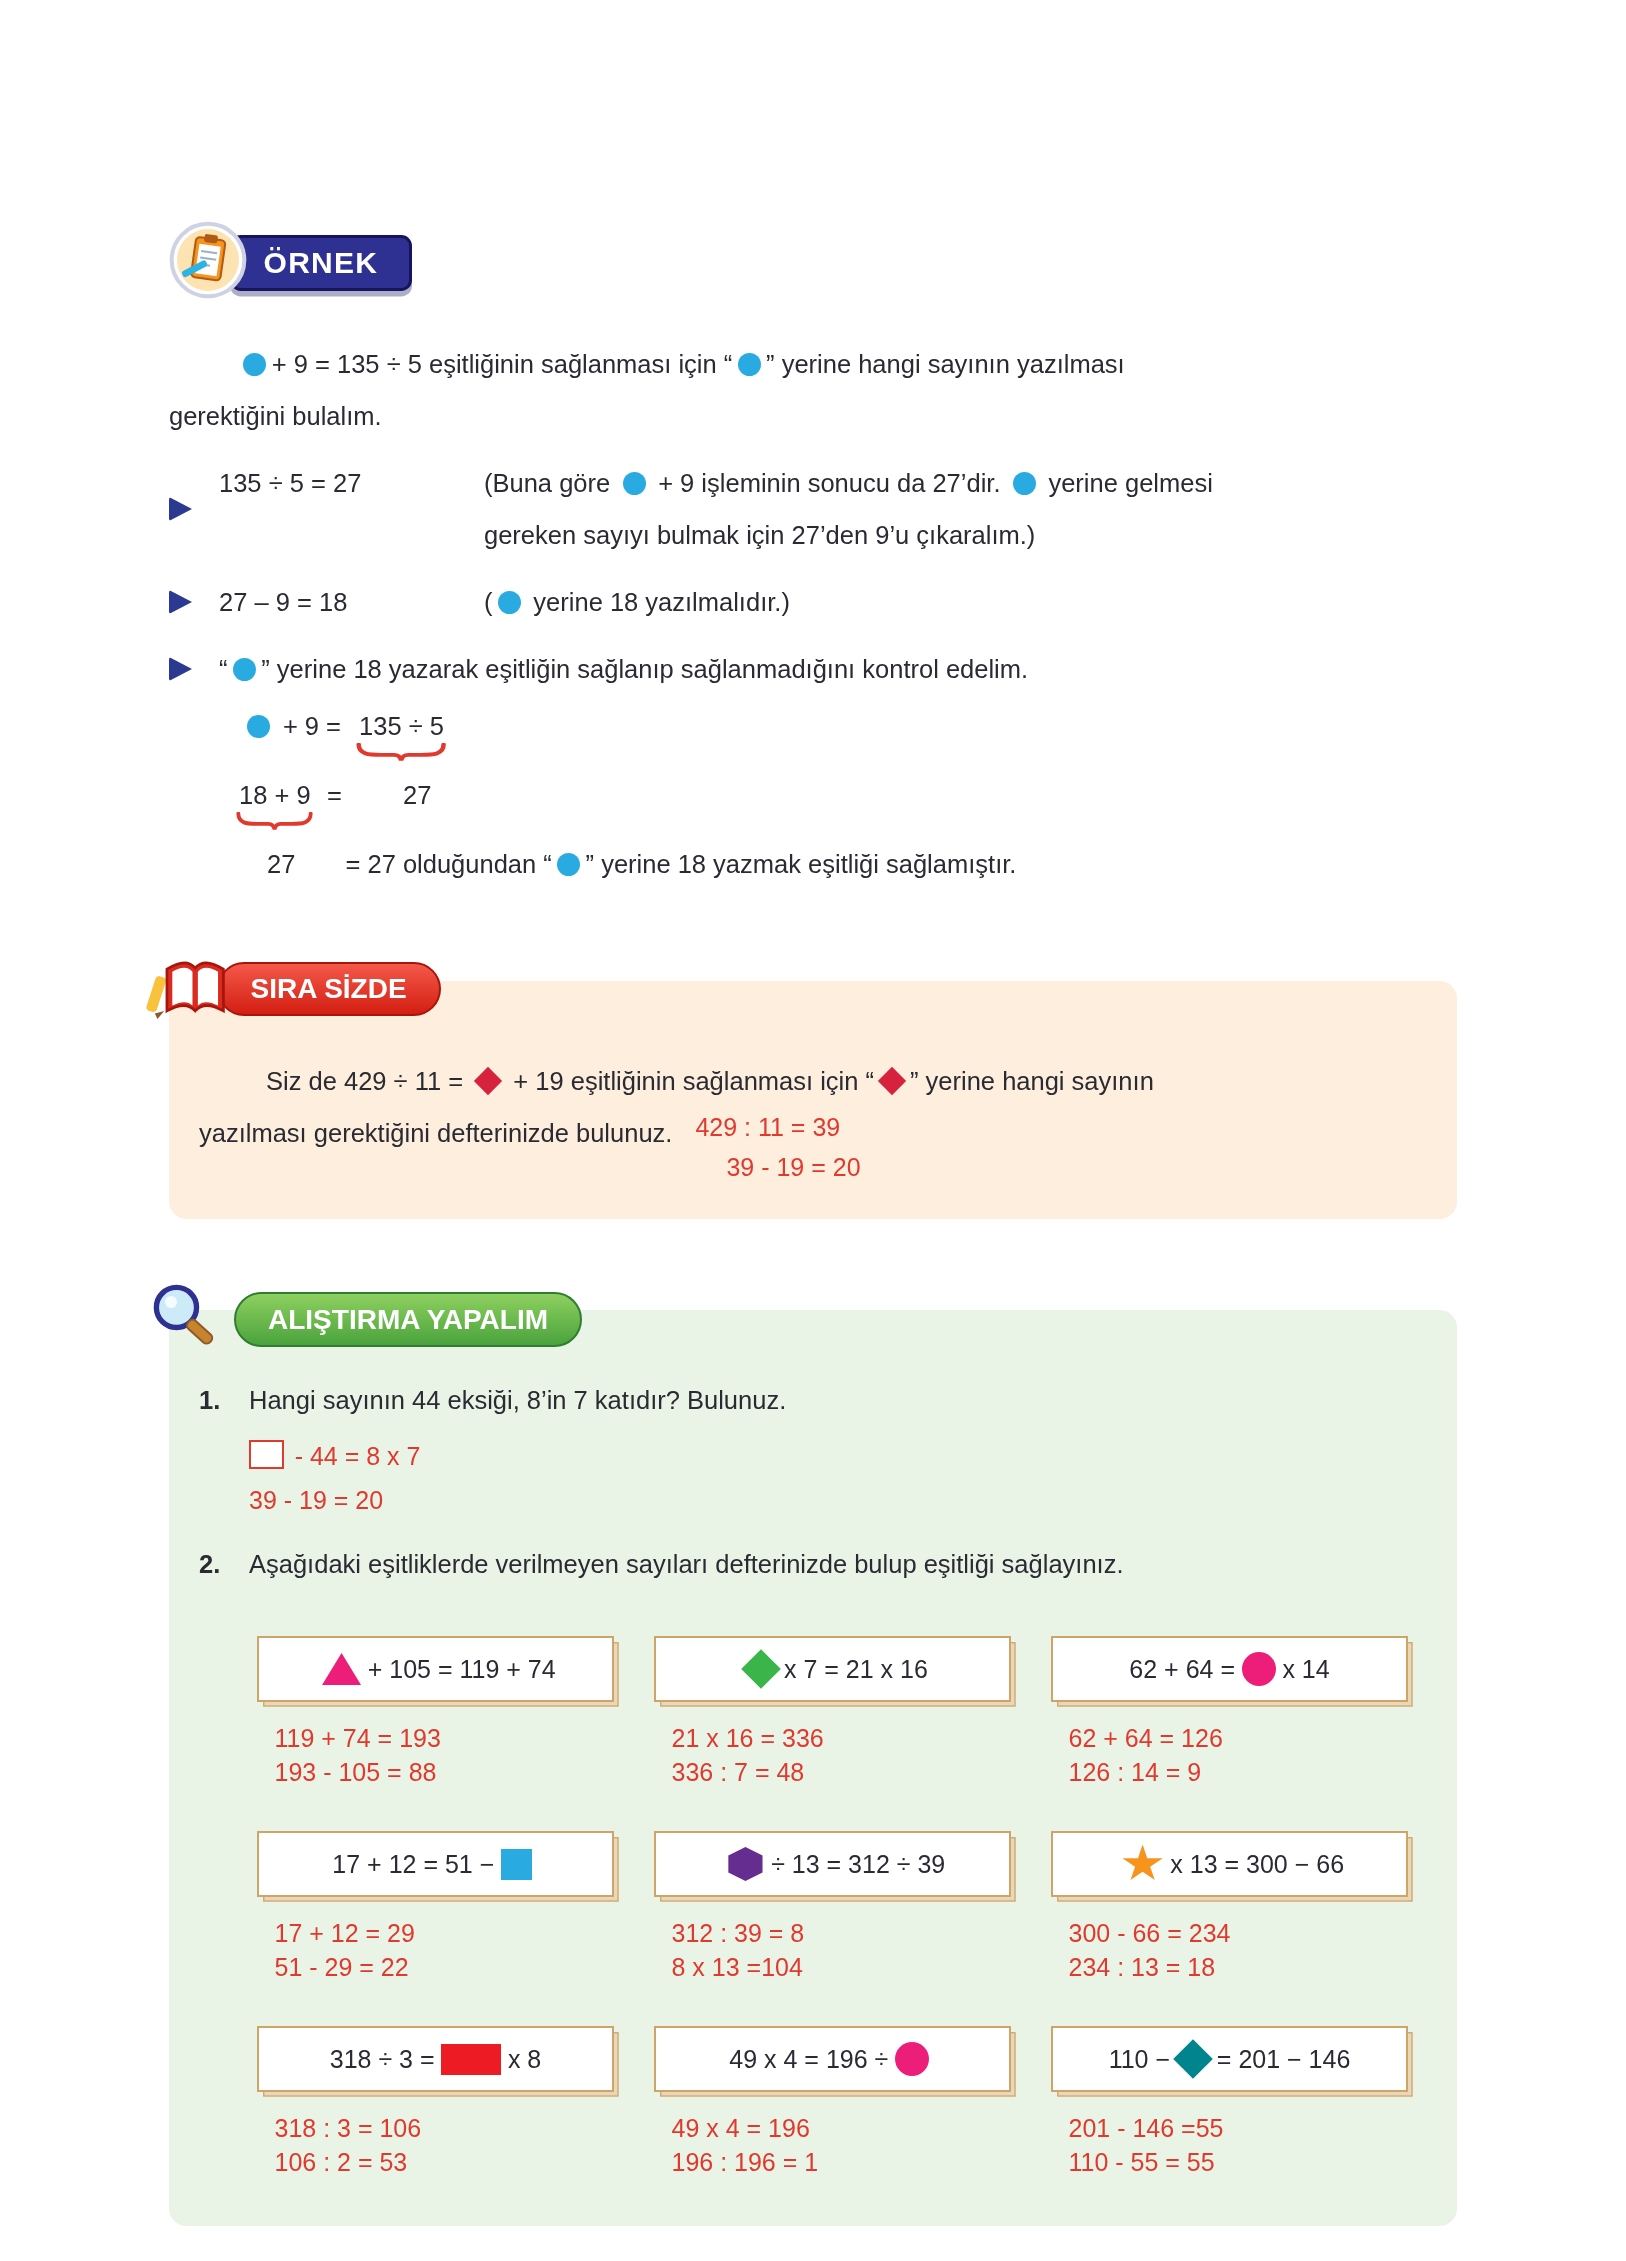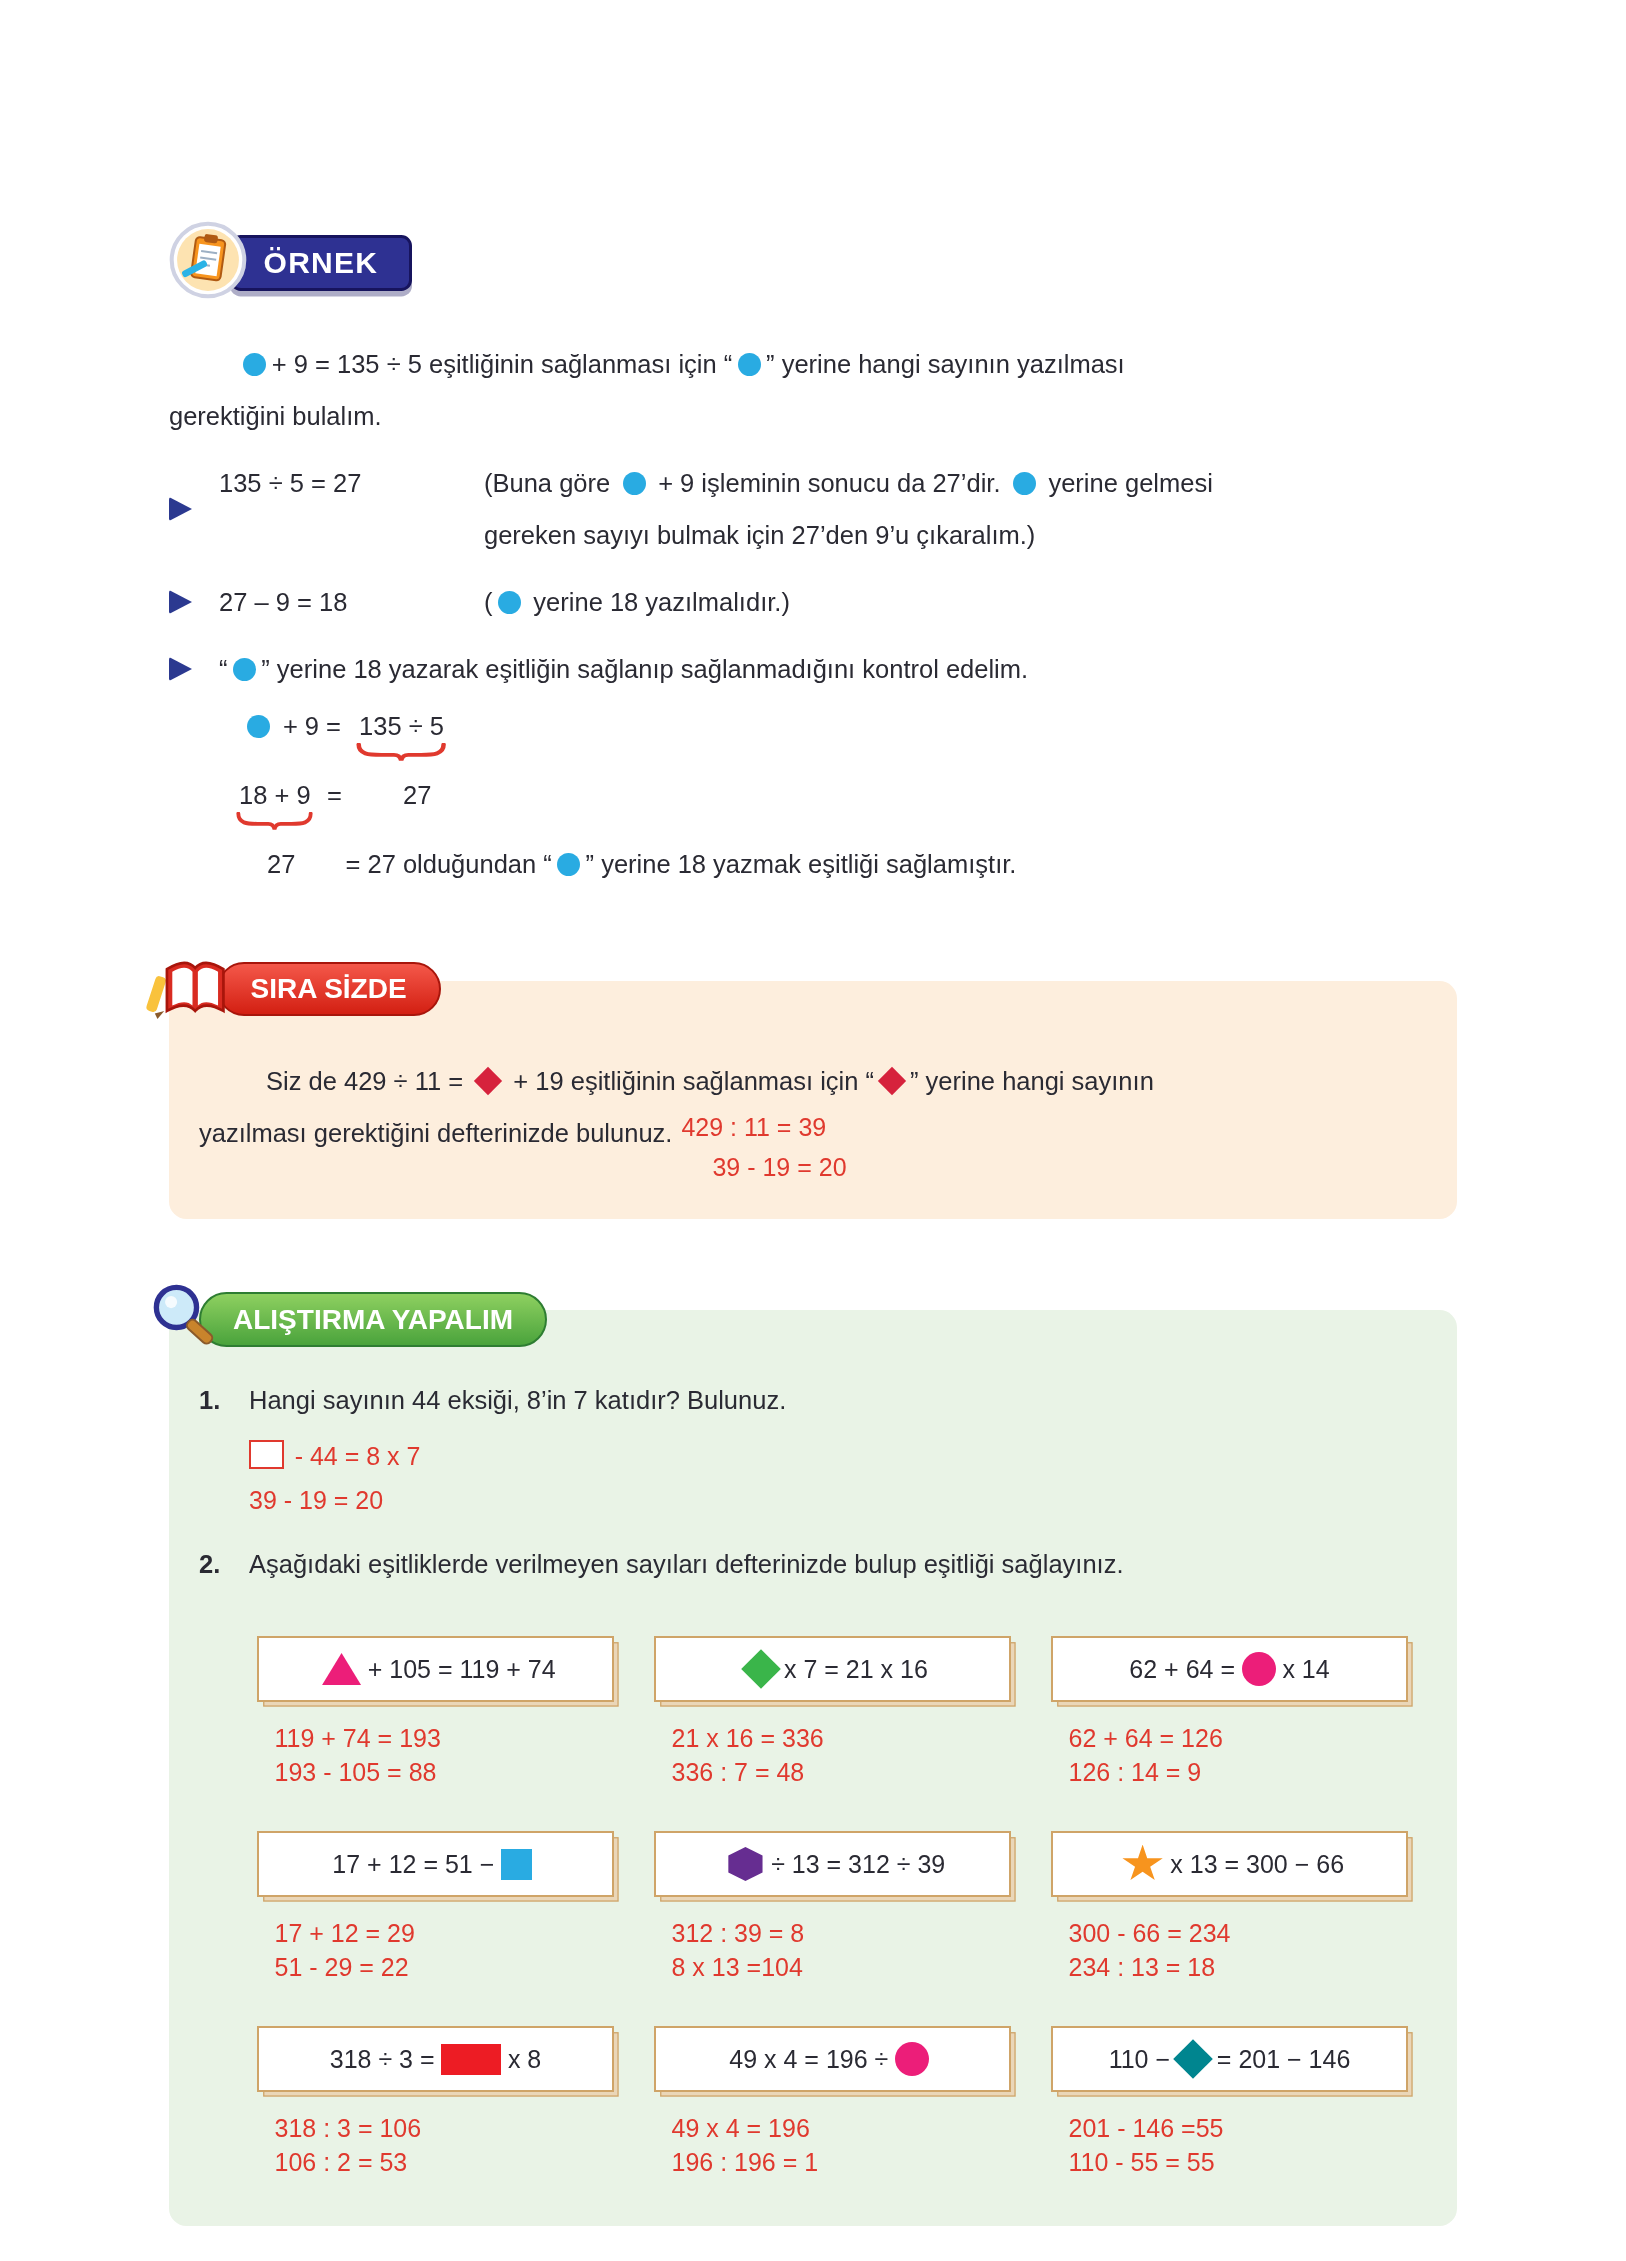--- a/index.html
+++ b/index.html
@@ -70,26 +70,26 @@
   .sira-badge-row { position:absolute; top:-32px; left:-25.5px; }
 
   .sira-body { line-height:52px; }
   .sira-body .l1 { padding-left:67px; }
   .inline-diamond {
     display:inline-block; width:20px; height:20px; background:#d6223c;
     transform:rotate(45deg); margin:0 8px; vertical-align:-0.7px;
   }
   .sira-line2 { display:flex; align-items:flex-start; }
   .handwrite { color:#e0392e; font-size:25px; line-height:40px; }
-  .sira-red { margin-left:9px; }
+  .sira-red { margin-left:23px; }
   .sira-red .ind { padding-left:31px; }
 
   .alis-section { position:relative; margin-top:91px; }
   .alis-panel { background:#e9f3e6; padding:64px 30px 47px 30px; }
-  .alis-badge-row { position:absolute; top:-32px; left:-25.5px; }
+  .alis-badge-row { position:absolute; top:-32px; left:-25.5px;gap:35px; }
 
   .q { display:flex; line-height:52px; }
   .q2 { margin-top:16px; }
   .q-num { width:50px; flex:none; font-weight:bold; }
   .q-text { flex:1; }
   .work { margin:8px 0 0 50px; }
   .work .wl { line-height:44px; }
   .red-box {
     display:inline-block; width:31px; height:25.5px; border:2.7px solid #e0392e;
     vertical-align:-4px; margin-right:10.7px; background:#fff;

